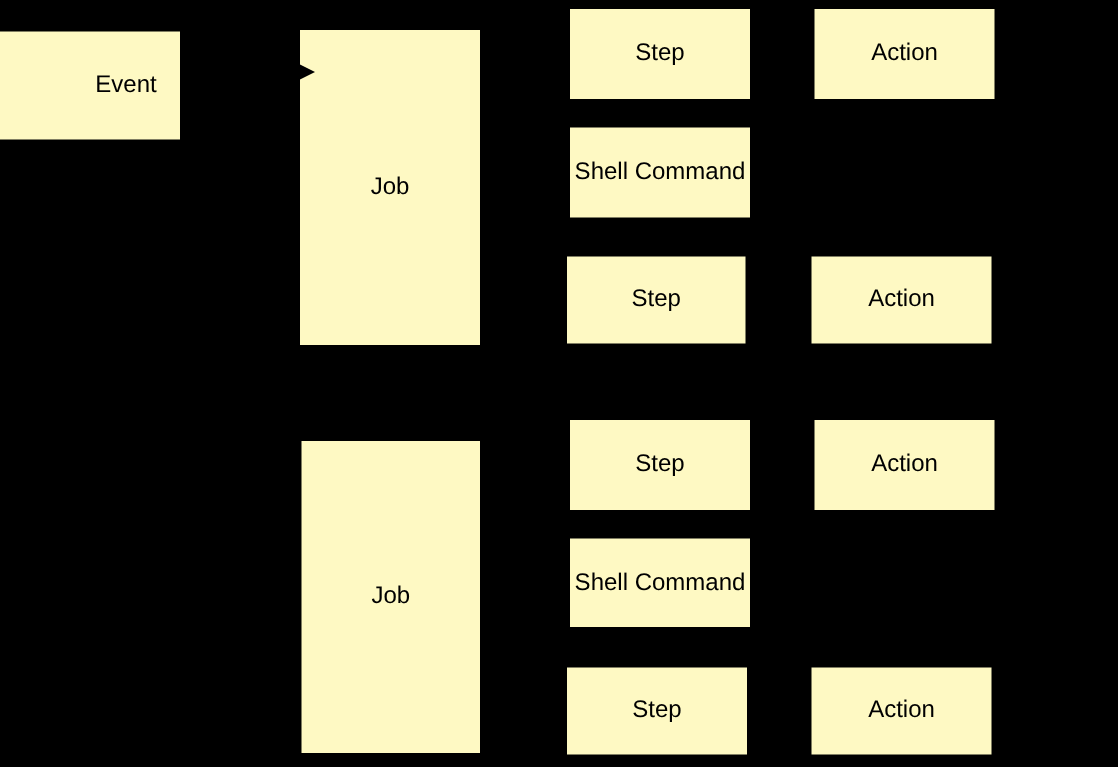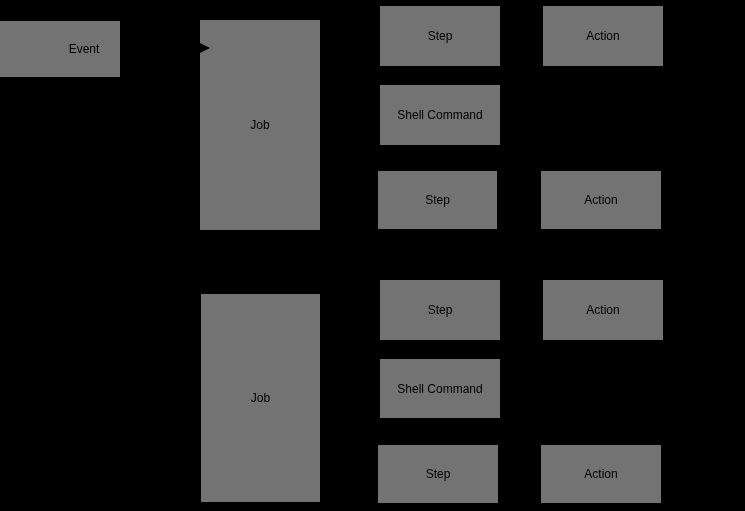--- a/index.html
+++ b/index.html
@@ -10,30 +10,30 @@
   .canvas {
     position: relative;
     width: 745px;
     height: 511px;
     background: #000000;
     overflow: hidden;
     font-family: "Liberation Sans", sans-serif;
   }
   .node {
     position: absolute;
-    background: #737373;
+    background: #fef9c3;
     color: #000000;
-    font-size: 12px;
+    font-size: 16px;
     display: flex;
     align-items: center;
     justify-content: center;
     text-align: center;
     box-sizing: border-box;
   }
-  .event   { left: 0px;   top: 21px;  width: 120px; height: 56px; padding-left: 48px; }
+  .event   { left: 0px;   top: 21px;  width: 120px; height: 72px; padding-left: 48px; }
   .job1    { left: 200px; top: 20px;  width: 120px; height: 210px; }
   .step1   { left: 380px; top: 6px;   width: 120px; height: 60px; }
   .action1 { left: 543px; top: 6px;   width: 120px; height: 60px; }
   .shell1  { left: 380px; top: 85px;  width: 120px; height: 60px; }
   .step2   { left: 378px; top: 171px; width: 119px; height: 58px; }
   .action2 { left: 541px; top: 171px; width: 120px; height: 58px; }
   .job2    { left: 201px; top: 294px; width: 119px; height: 208px; }
   .step3   { left: 380px; top: 280px; width: 120px; height: 60px; }
   .action3 { left: 543px; top: 280px; width: 120px; height: 60px; }
   .shell2  { left: 380px; top: 359px; width: 120px; height: 59px; }

